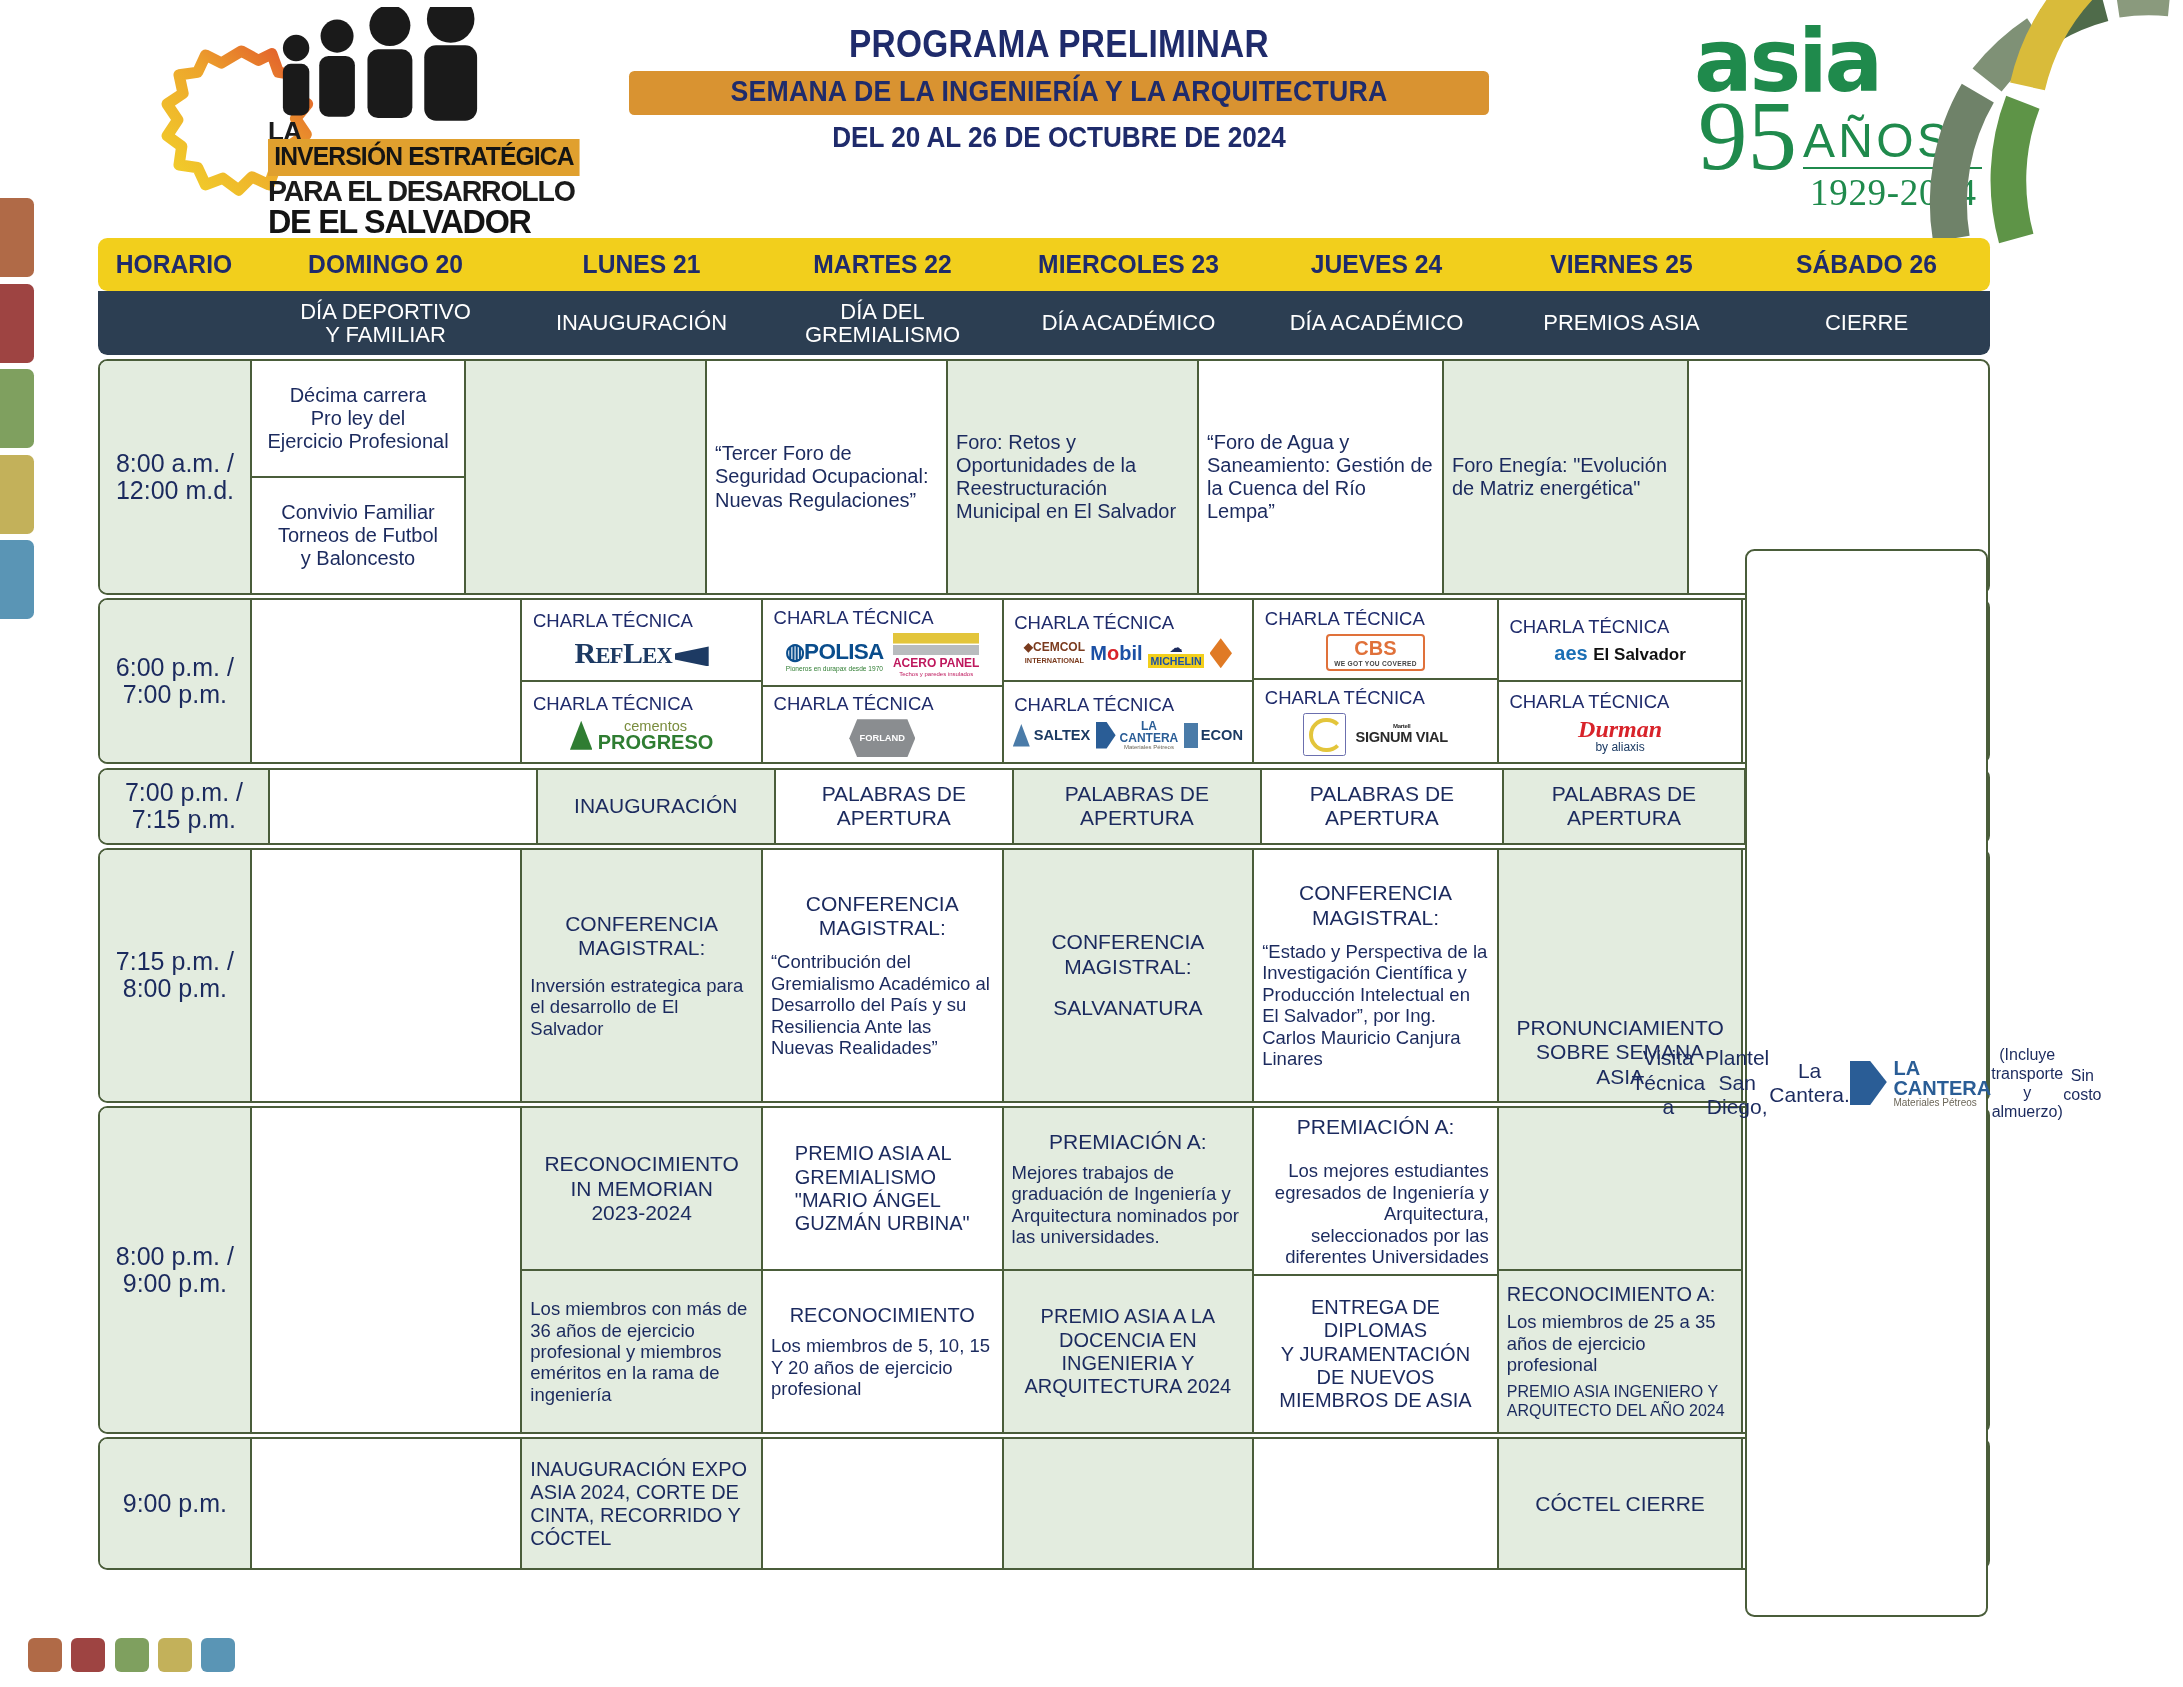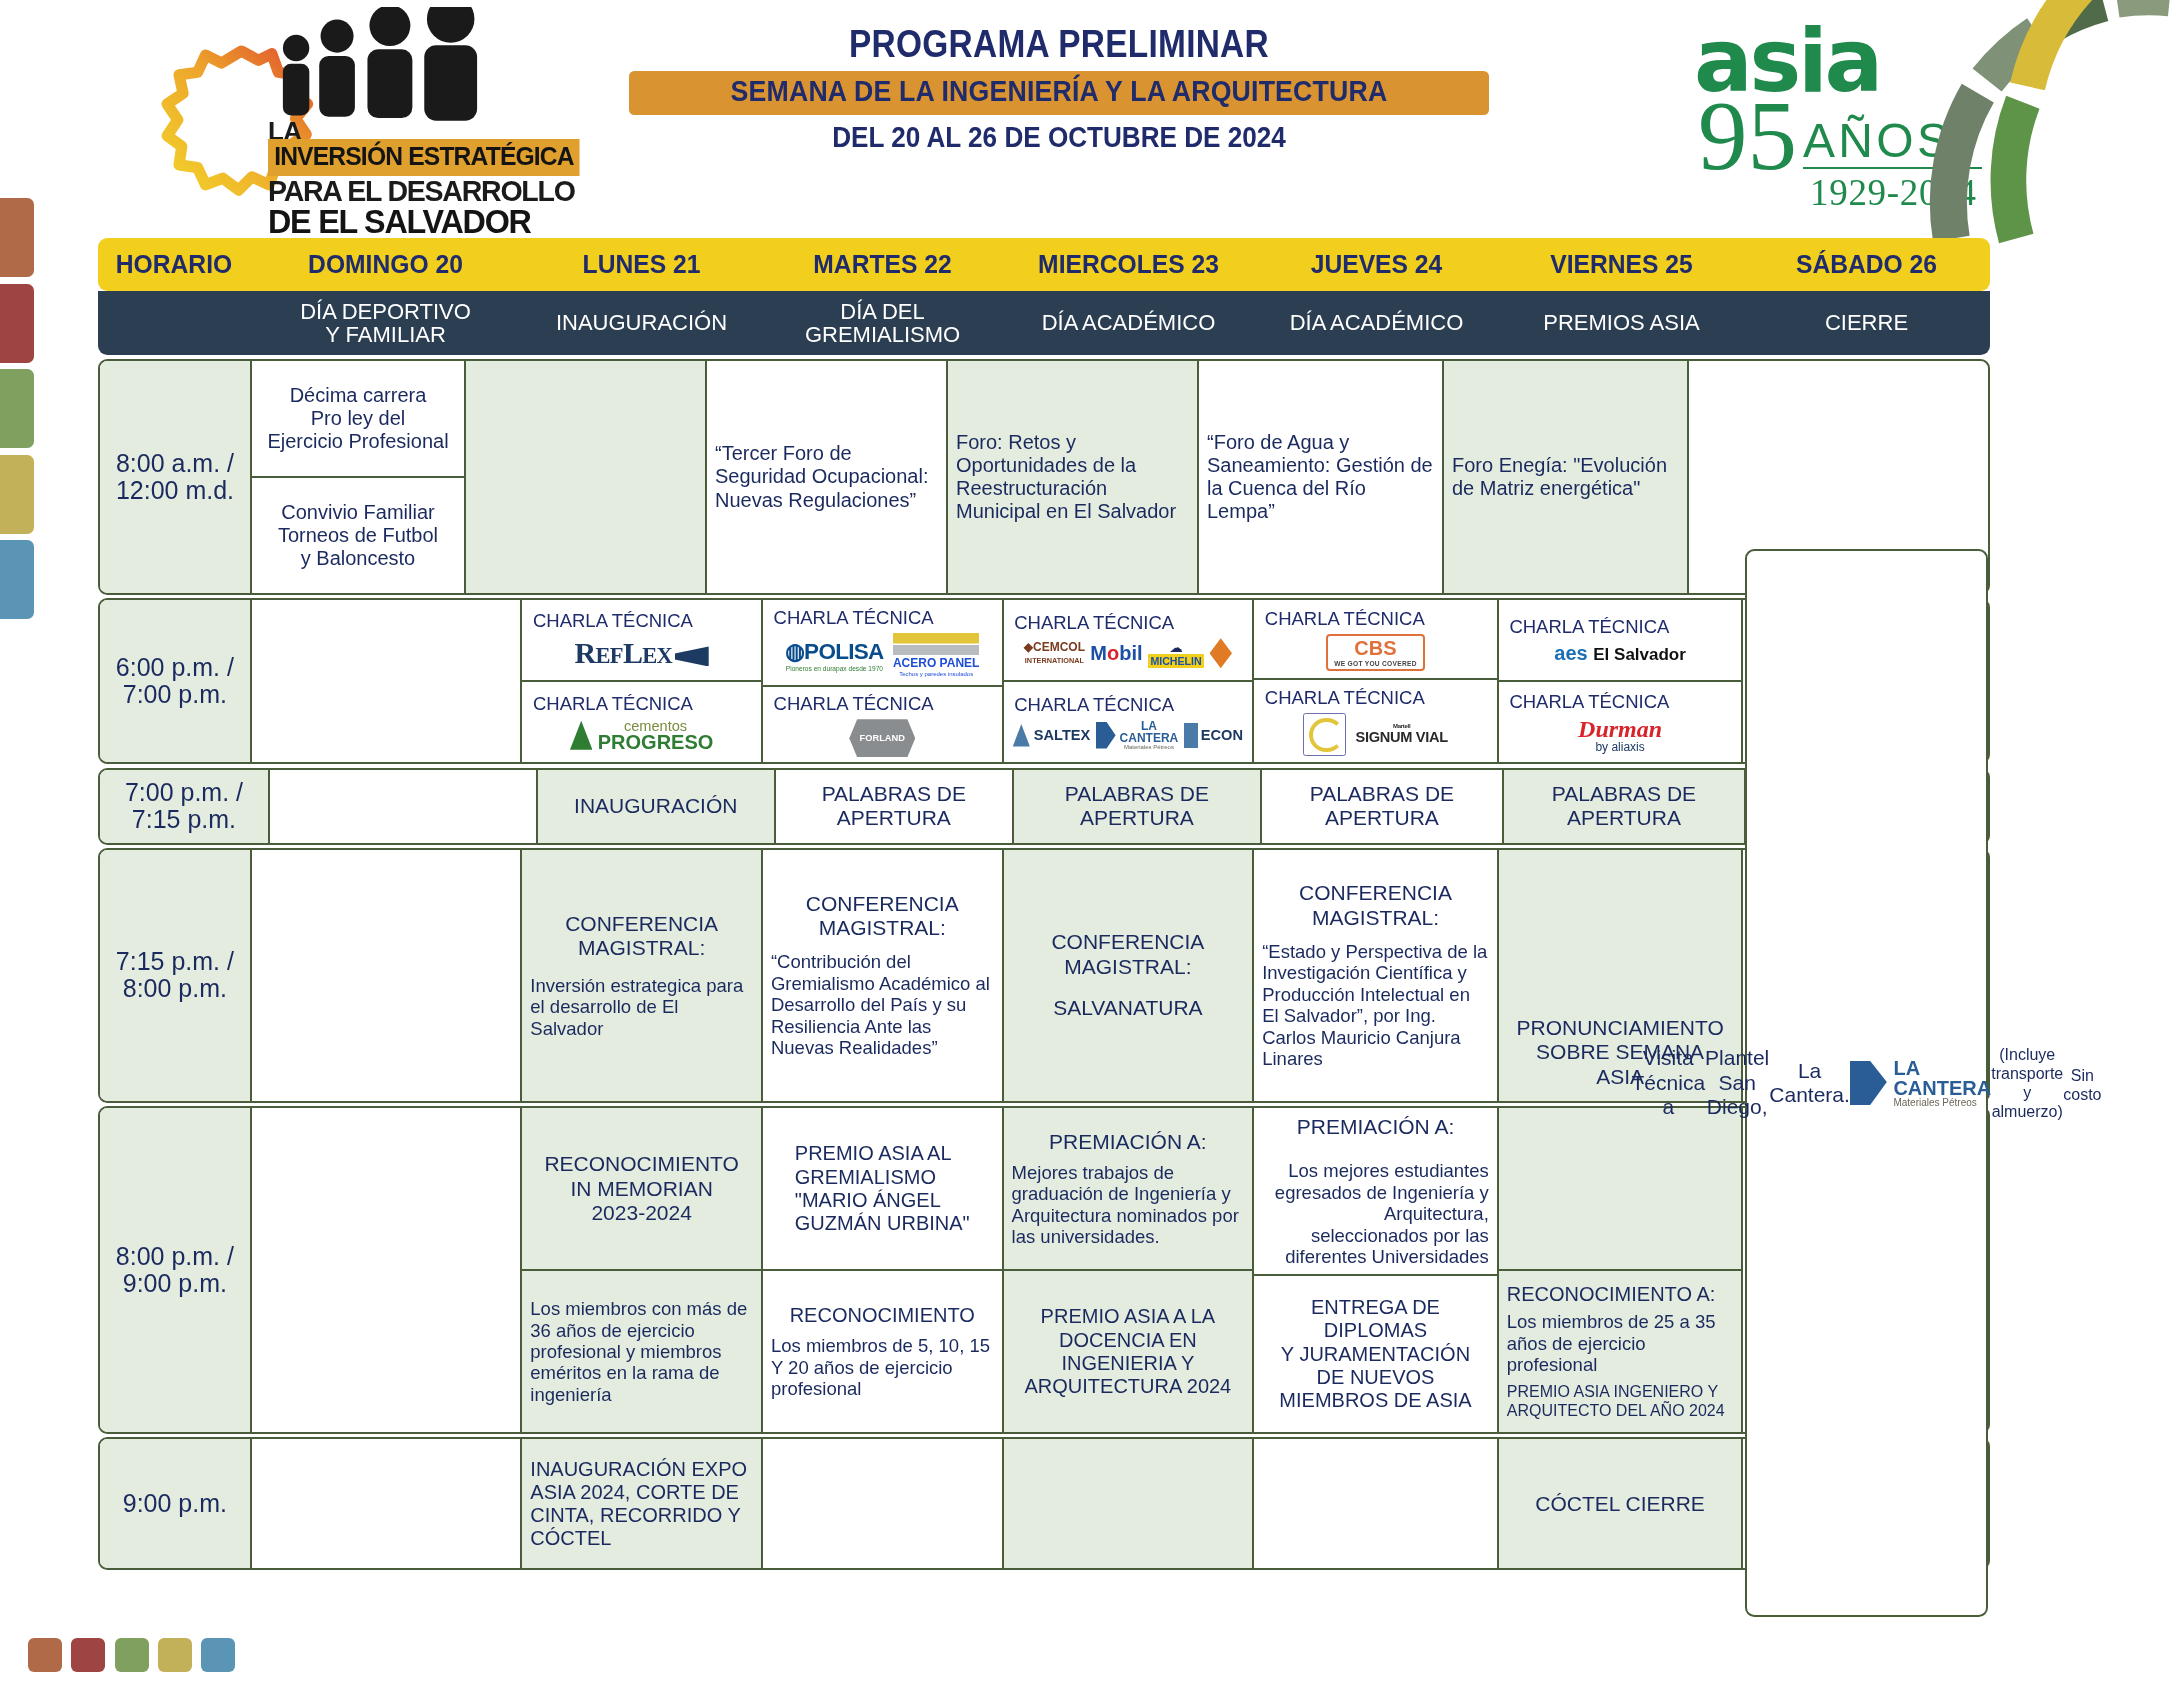--- a/index.html
+++ b/index.html
@@ -67,21 +67,21 @@
   .charla{font-size:18.5px;color:#1f2b6b;text-align:left;width:100%;padding-left:2.6px;box-sizing:border-box;}
   .logobox{display:flex;align-items:center;justify-content:center;gap:9.3px;width:100%;margin-top:4px;flex-wrap:nowrap;}
   .satcell{display:flex;align-items:center;justify-content:center;text-align:center;flex-direction:column;}
 
   
   .lg{display:inline-block;vertical-align:middle;}
   .lg-reflex{font-family:"Liberation Serif",serif;font-weight:bold;font-size:30px;color:#1d3a63;letter-spacing:-0.7px;position:relative;}
   .lg-reflex .horn{display:inline-block;width:34px;height:20px;background:#1d3a63;clip-path:polygon(0 35%,100% 0,100% 100%,0 65%);margin-left:2.6px;vertical-align:middle;}
   .lg-polisa{color:#0a4d8c;font-weight:bold;font-size:22.5px;letter-spacing:-0.7px;}
   .lg-polisa small{display:block;font-size:6.6px;color:#2f7d32;font-weight:normal;letter-spacing:0;}
-  .lg-aceropanel{font-size:12px;font-weight:bold;color:#1d4ed8;text-align:center;line-height:1.15;}
+  .lg-aceropanel{font-size:12px;font-weight:bold;color:#be185d;text-align:center;line-height:1.15;}
   .lg-aceropanel .bars{display:block;height:22.5px;margin-bottom:2px;background:
       linear-gradient(#e3c53b,#e3c53b) 0 0/100% 48% no-repeat,
       linear-gradient(#b9bcbe,#b9bcbe) 0 100%/100% 48% no-repeat;}
   .lg-aceropanel small{display:block;font-size:6px;font-weight:normal;}
   .lg-cementos{display:flex;align-items:center;gap:5.3px;}
   .lg-cementos .cone{width:22.5px;height:29px;background:#2f7d32;clip-path:polygon(50% 0,100% 100%,0 100%);}
   .lg-cementos .txt b{display:block;color:#2f7d32;font-size:20px;line-height:.95;}
   .lg-cementos .txt span{display:block;color:#5a9e5d;font-size:14.6px;line-height:1;}
   .lg-forland{width:66px;height:38px;background:#8a8d90;border-radius:4px;
       display:flex;align-items:center;justify-content:center;color:#fff;font-size:9.3px;font-weight:bold;

